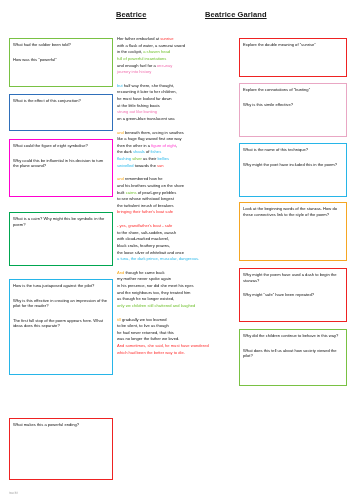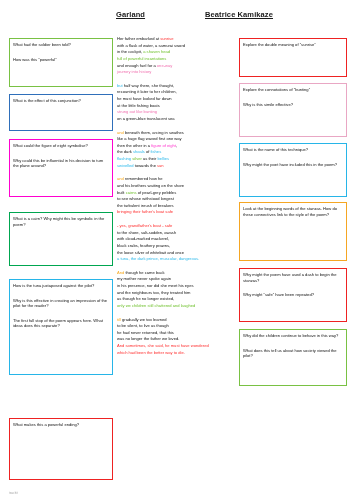--- a/index.html
+++ b/index.html
@@ -78,22 +78,22 @@
     bottom: 5px;
     font-size: 2.6px;
     color: #9a9a9a;
     letter-spacing: 0.2px;
   }
 </style>
 </head>
 <body>
 
 <div class="header">
-  <div class="title title-poem">Garland</div>
-  <div class="title title-author">Beatrice Kamikaze</div>
+  <div class="title title-poem">Beatrice</div>
+  <div class="title title-author">Beatrice Garland</div>
 </div>
 
 <div id="left-column">
     <div class="ann" style="top: 38px; left: 9px; width: 104px; height: 49px; border: 1.1px solid rgb(121, 193, 67);">
       <p>What had the soldier been told?</p>
       <p>How was this "powerful"</p>
     </div>
     <div class="ann" style="top: 94px; left: 9px; width: 104px; height: 37px; border: 1.1px solid rgb(47, 111, 186);">
       <p>What is the effect of this conjunction?</p>
     </div>

